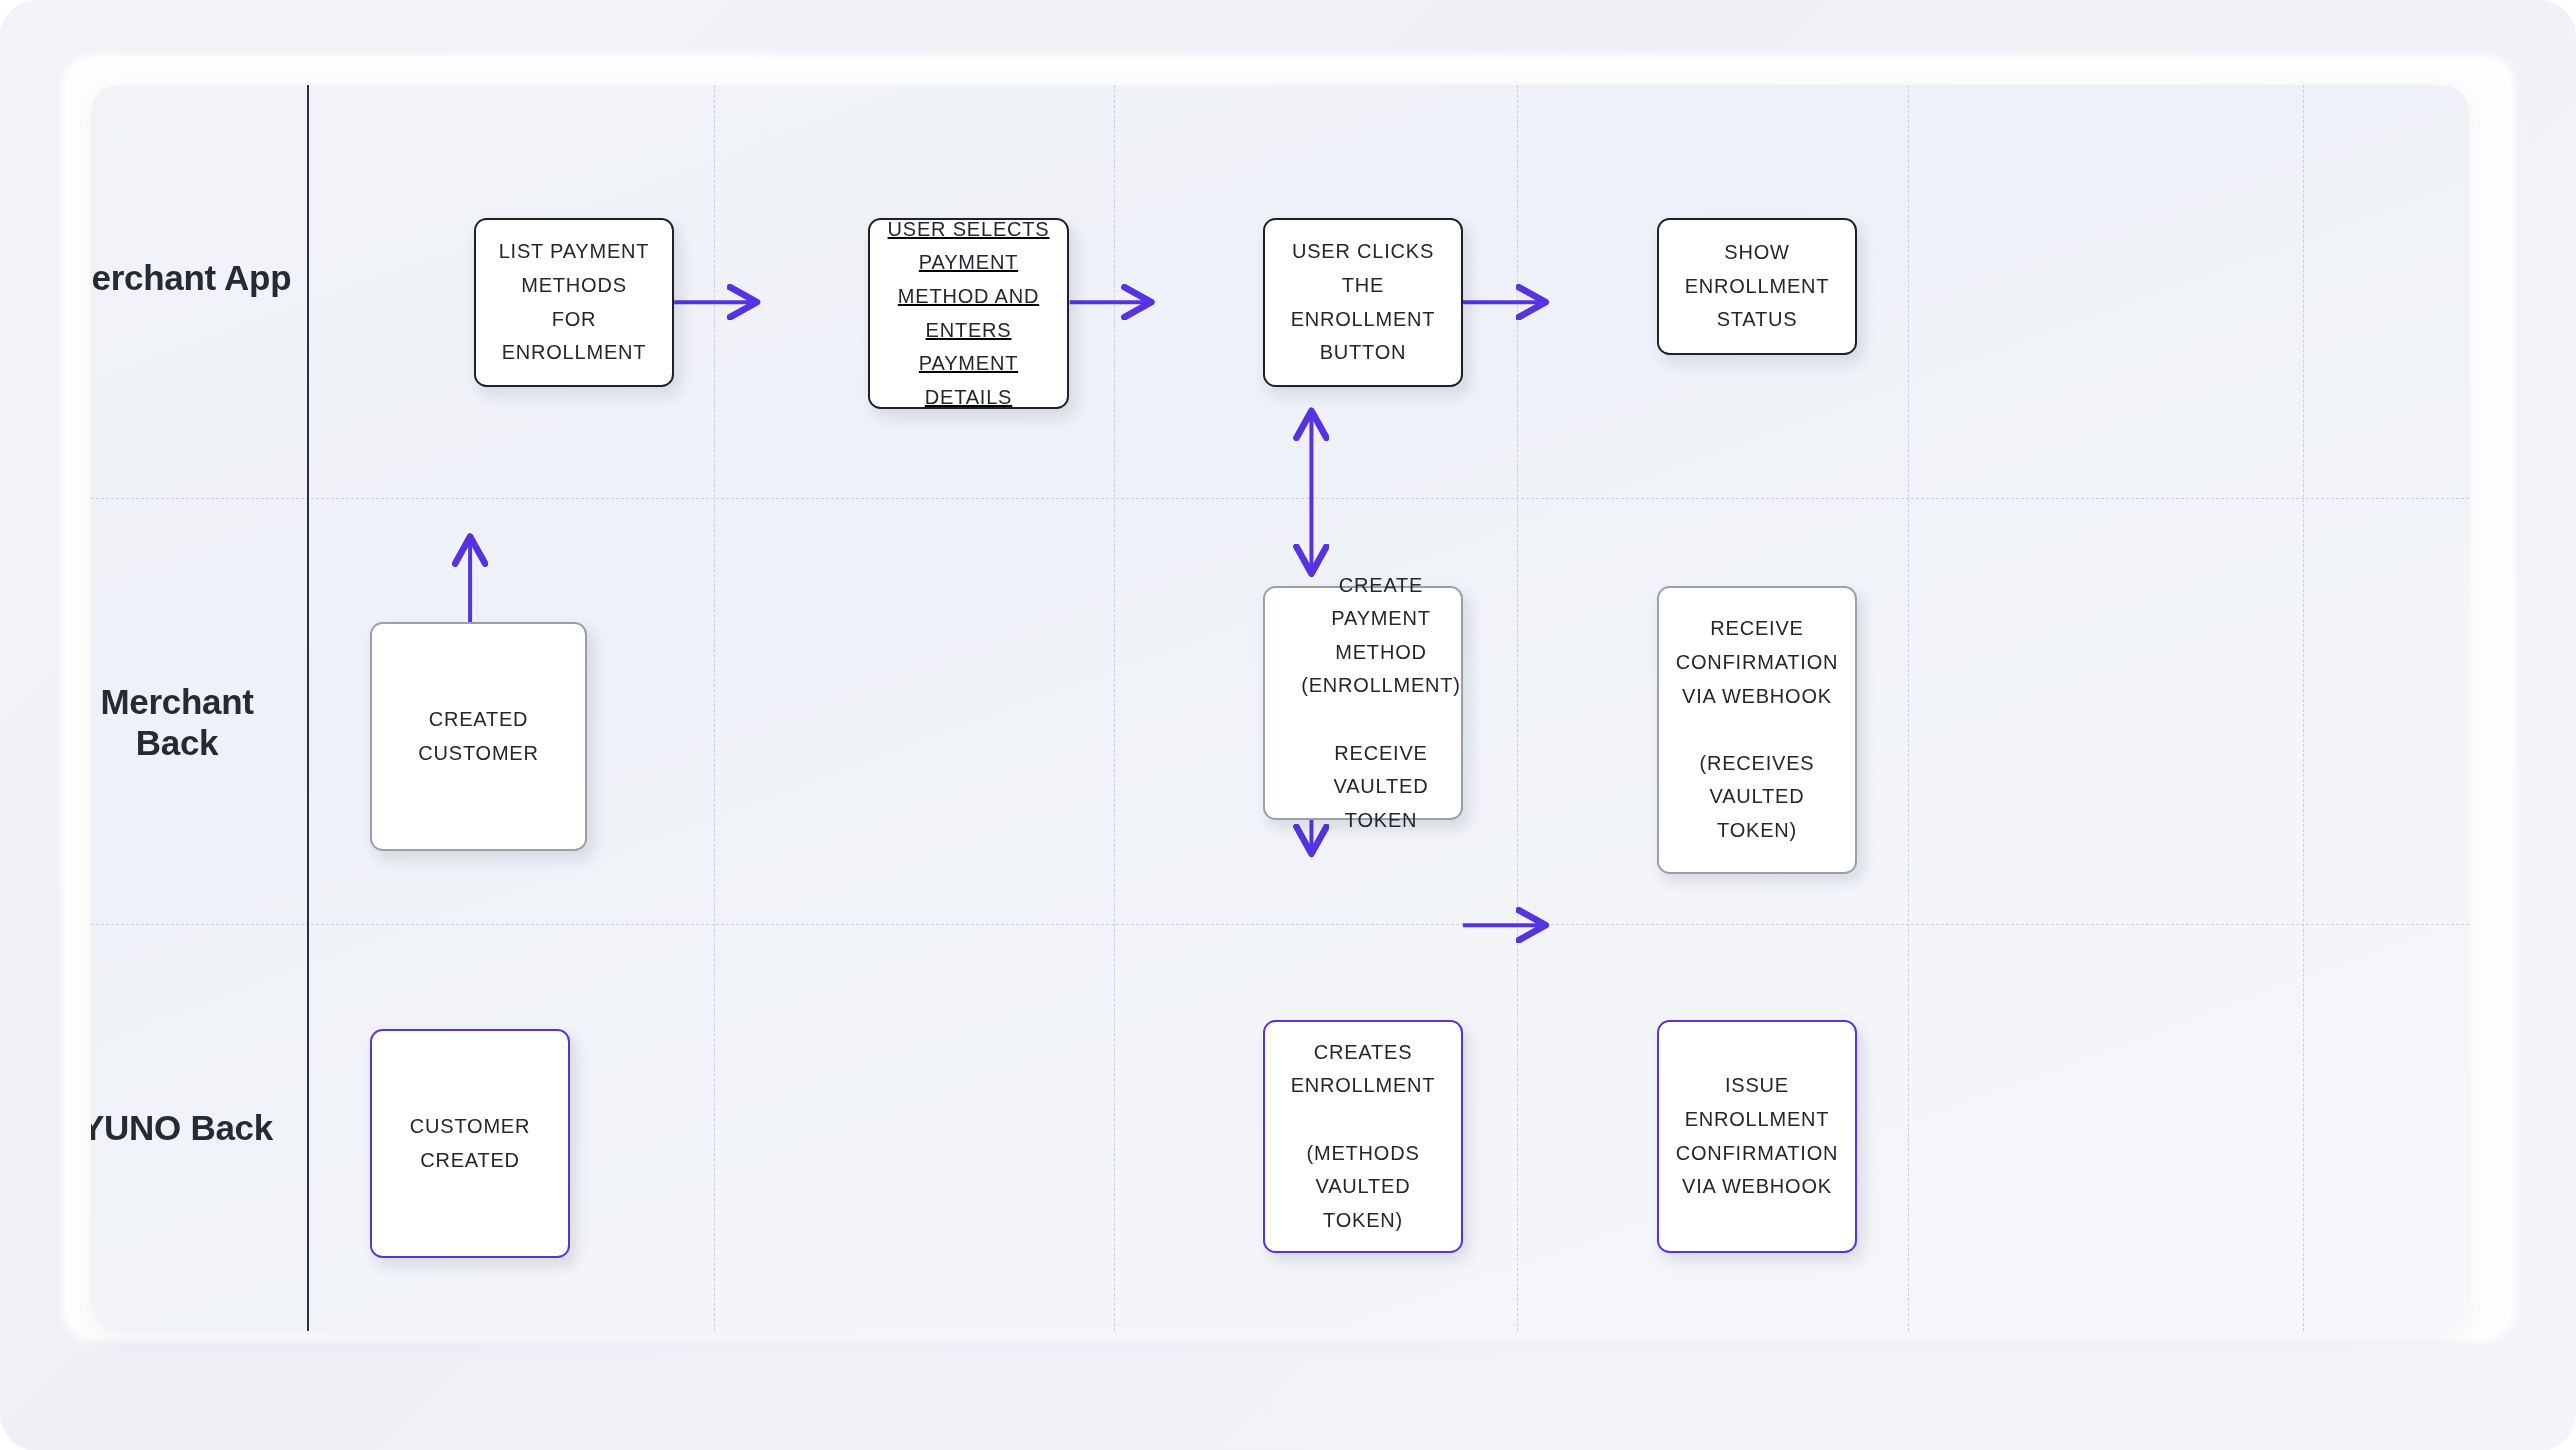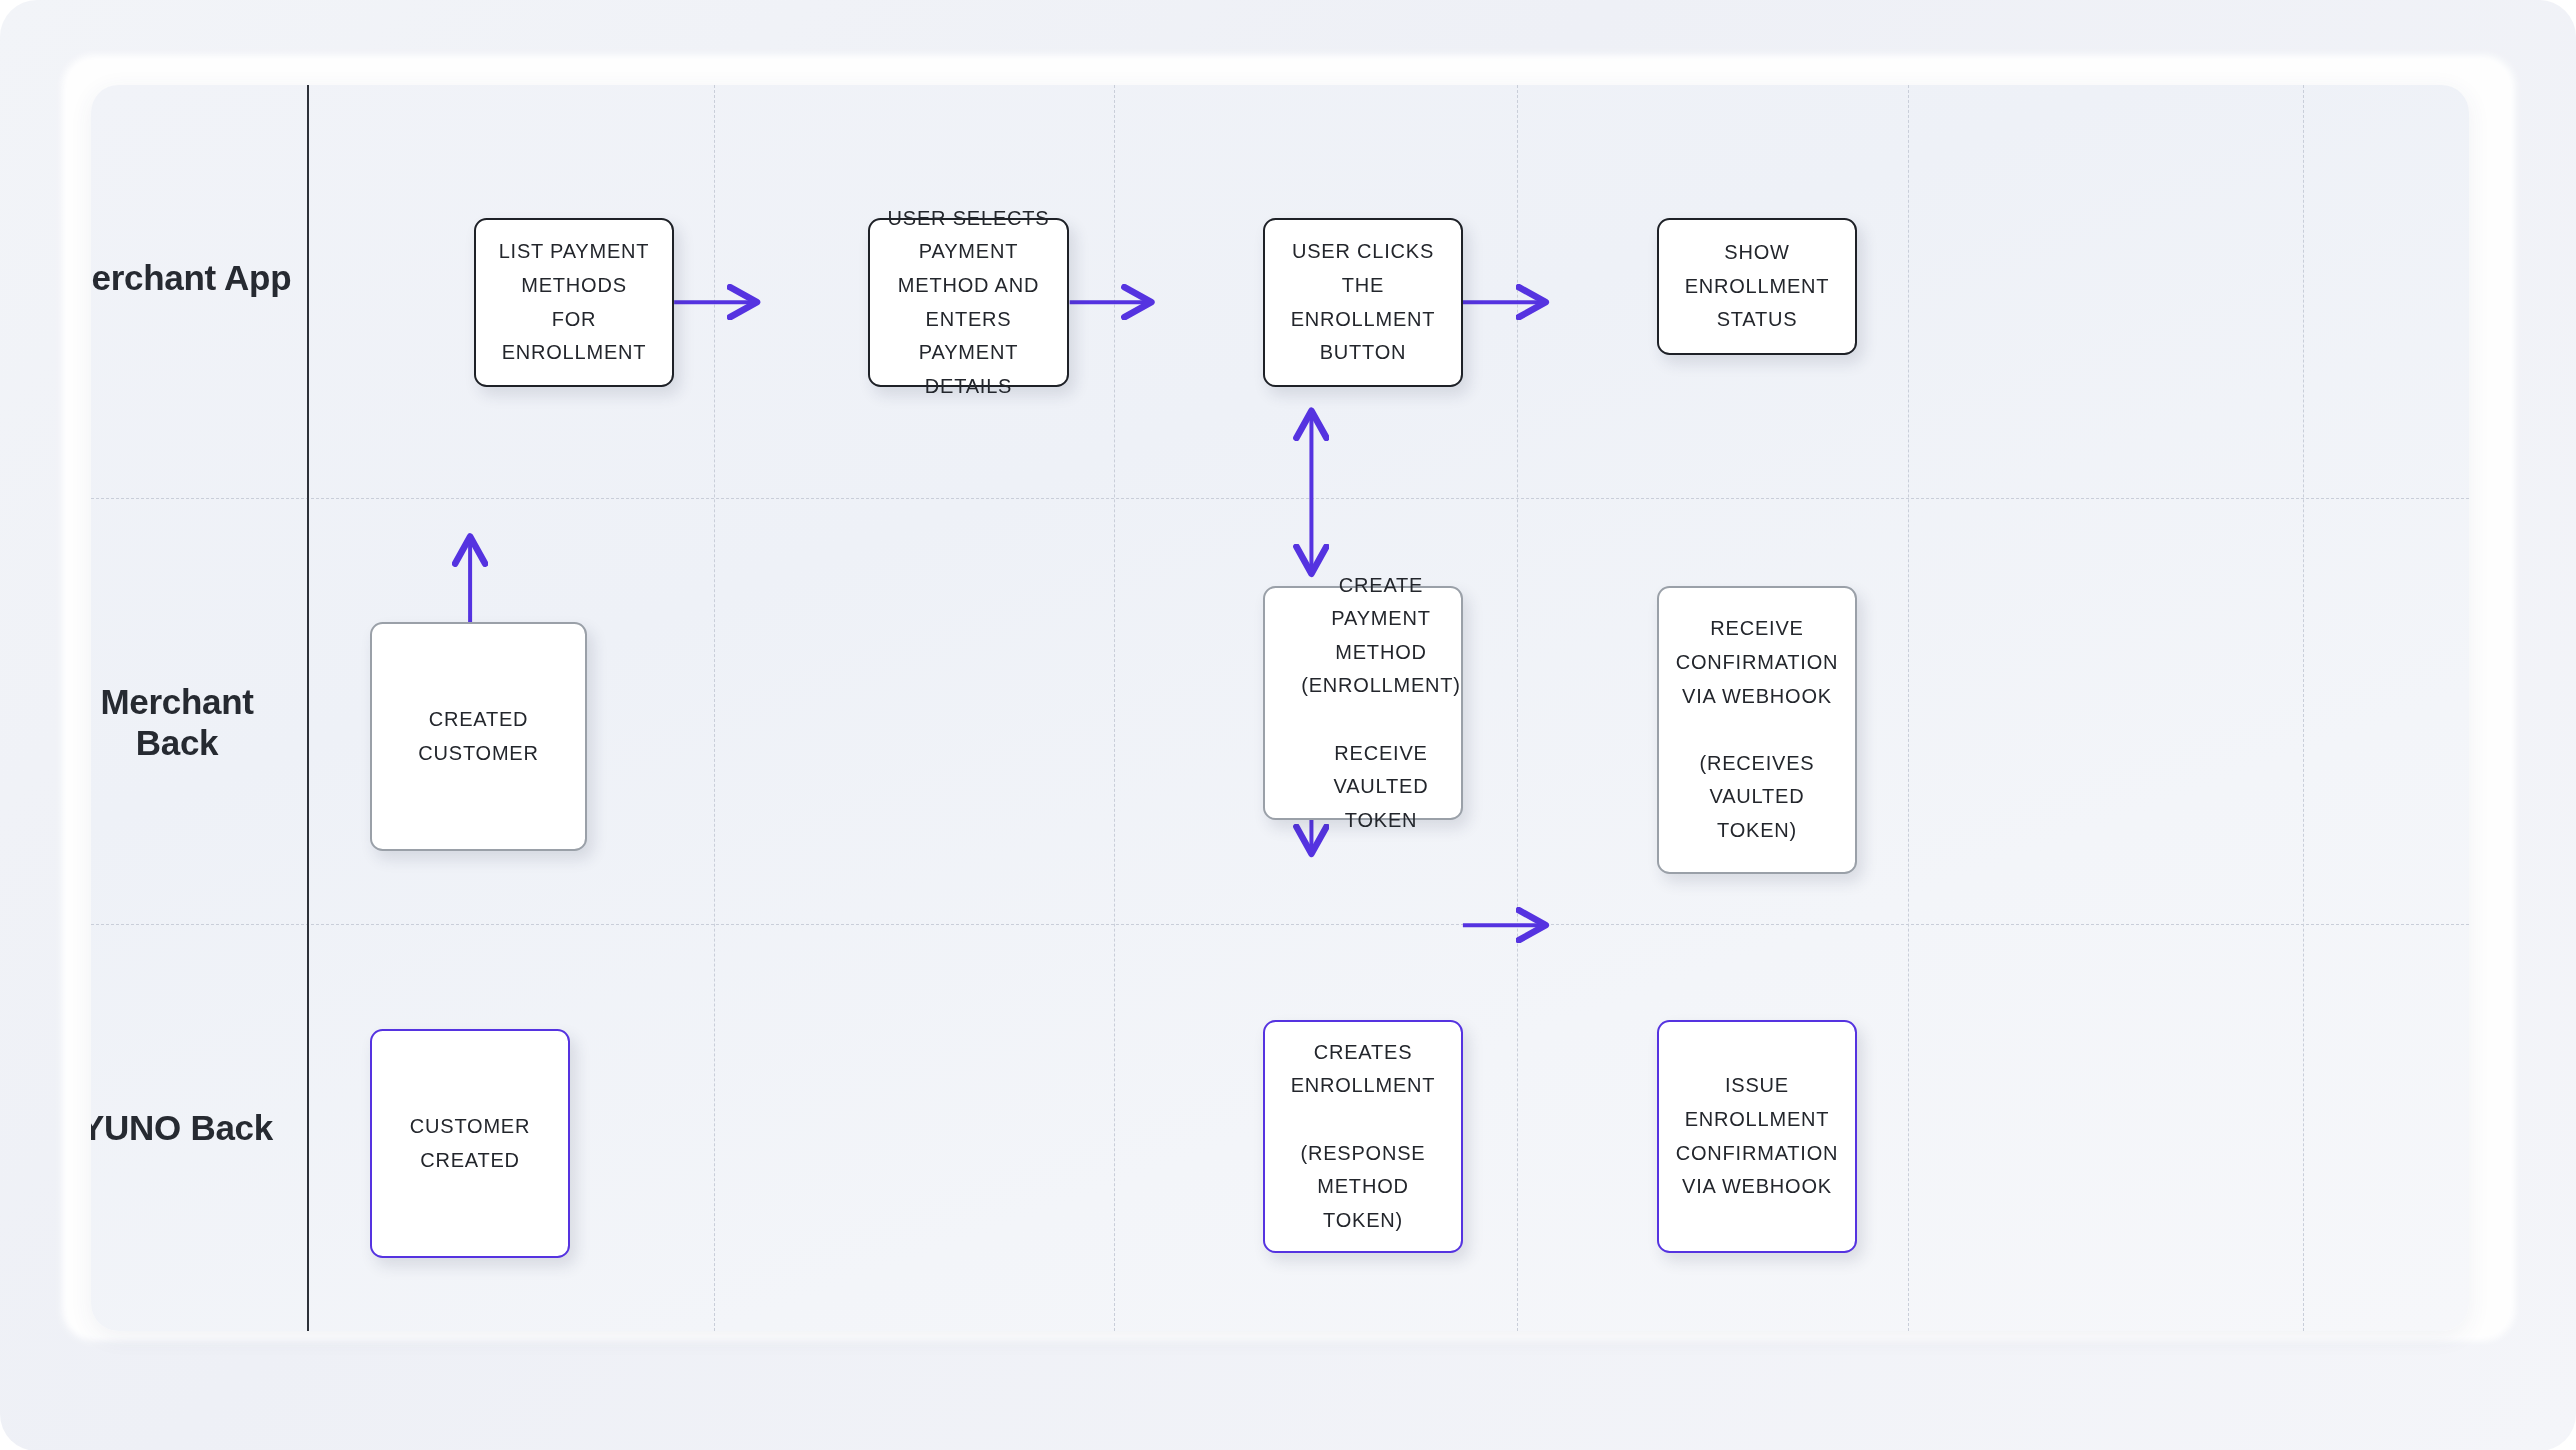--- a/index.html
+++ b/index.html
@@ -145,21 +145,21 @@
       <line x1="2400" y1="1470" x2="2545" y2="1470" stroke="#5533e0" stroke-width="7" marker-end="url(#ah)"></line>
 
       <line x1="2824" y1="1345" x2="2824" y2="1055" stroke="#5533e0" stroke-width="7" marker-end="url(#ah)"></line>
     </svg>
 
     <div class="node dark" style="left:383px; top:133px; width:200px; height:169px;">
       <span class="txt">LIST PAYMENT METHODS
 FOR ENROLLMENT</span>
     </div>
 
-    <div class="node dark" style="left:777px; top:133px; width:201px; height:169px;">
+    <div class="node dark" style="left:777px; top:133px; width:201px; height:191px;text-decoration:underline;">
       <span class="txt">USER SELECTS PAYMENT
 METHOD AND ENTERS
 PAYMENT DETAILS</span>
     </div>
 
     <div class="node dark" style="left:1172px; top:133px; width:200px; height:169px;">
       <span class="txt">USER CLICKS
 THE ENROLLMENT
 BUTTON</span>
     </div>
@@ -189,21 +189,21 @@
 TOKEN)</span>
     </div>
 
     <div class="node purple" style="left:279px; top:944px; width:200px; height:229px;">
       <span class="txt">CUSTOMER CREATED</span>
     </div>
 
     <div class="node purple" style="left:1172px; top:935px; width:200px; height:233px;">
       <span class="txt">CREATES ENROLLMENT
 
-(RESPONSE METHOD
+(METHODS VAULTED
 TOKEN)</span>
     </div>
 
     <div class="node purple" style="left:1566px; top:935px; width:200px; height:233px;">
       <span class="txt">ISSUE ENROLLMENT
 CONFIRMATION
 VIA WEBHOOK</span>
     </div>
 
   </div>

